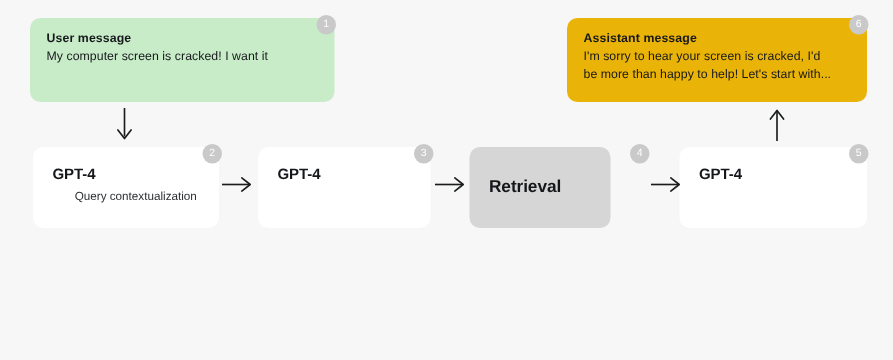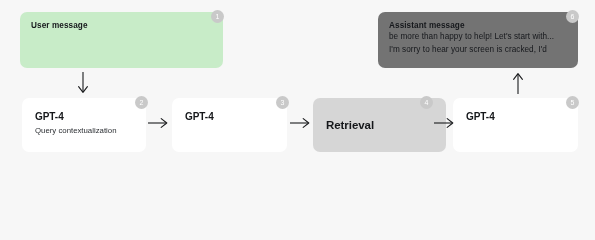--- a/index.html
+++ b/index.html
@@ -34,21 +34,21 @@
     top: 12px;
     width: 203px;
     height: 56px;
     background: #c8ecc8;
   }
   .bubble.assistant {
     left: 378px;
     top: 12px;
     width: 200px;
     height: 56px;
-    background: #737373;
+    background: #eab308;
   }
   .bubble-title {
     font-size: 8.2px;
     font-weight: bold;
     color: #16181c;
     line-height: 11px;
     letter-spacing: 0.01em;
   }
   .bubble-body {
     font-size: 8.2px;
@@ -87,35 +87,36 @@
     height: 54px;
     border-radius: 7px;
     box-sizing: border-box;
     padding: 12px 0 0 13px;
   }
   .pbox.white { background: #ffffff; }
   .pbox.gray  { background: #d6d6d6; }
 
   .pbox-1 { left: 22px;  width: 124px; }
   .pbox-2 { left: 172px; width: 115px; }
-  .pbox-3 { left: 313px; width: 133px; }
+  .pbox-3 { left: 313px; width: 94px; }
   .pbox-4 { left: 453px; width: 125px; }
 
   .pbox-title {
     font-size: 10px;
     font-weight: bold;
     color: #15171a;
     line-height: 13px;
     letter-spacing: -0.005em;
   }
   .pbox-sub {
     font-size: 7.8px;
     color: #2c2f33;
     line-height: 11px;
     margin-top: 2px;
+    text-align: center;
   }
   .pbox.gray .pbox-title {
     font-size: 11.5px;
     line-height: 30px;
   }
 
   
   .arrow {
     position: absolute;
   }
@@ -127,27 +128,28 @@
   .arrow-down-1  { left: 76px;  top: 72px; }
   .arrow-up-1    { left: 511px; top: 72px; }
 </style>
 </head>
 <body>
 
 <div id="canvas">
 
   <div class="bubble user">
     <div class="bubble-title">User message</div>
+    <div class="bubble-body">My computer screen is cracked! I want it</div>
   </div>
   <div class="badge badge-1">1</div>
 
   <div class="bubble assistant">
     <div class="bubble-title">Assistant message</div>
+    <div class="bubble-body">I'm sorry to hear your screen is cracked, I'd</div>
     <div class="bubble-body" style="margin-top:0">be more than happy to help! Let's start with...</div>
-    <div class="bubble-body">I'm sorry to hear your screen is cracked, I'd</div>
   </div>
   <div class="badge badge-6">6</div>
 
   <div class="pbox white pbox-1">
     <div class="pbox-title">GPT-4</div>
     <div class="pbox-sub">Query contextualization</div>
   </div>
   <div class="badge badge-2">2</div>
 
   <div class="pbox white pbox-2">

